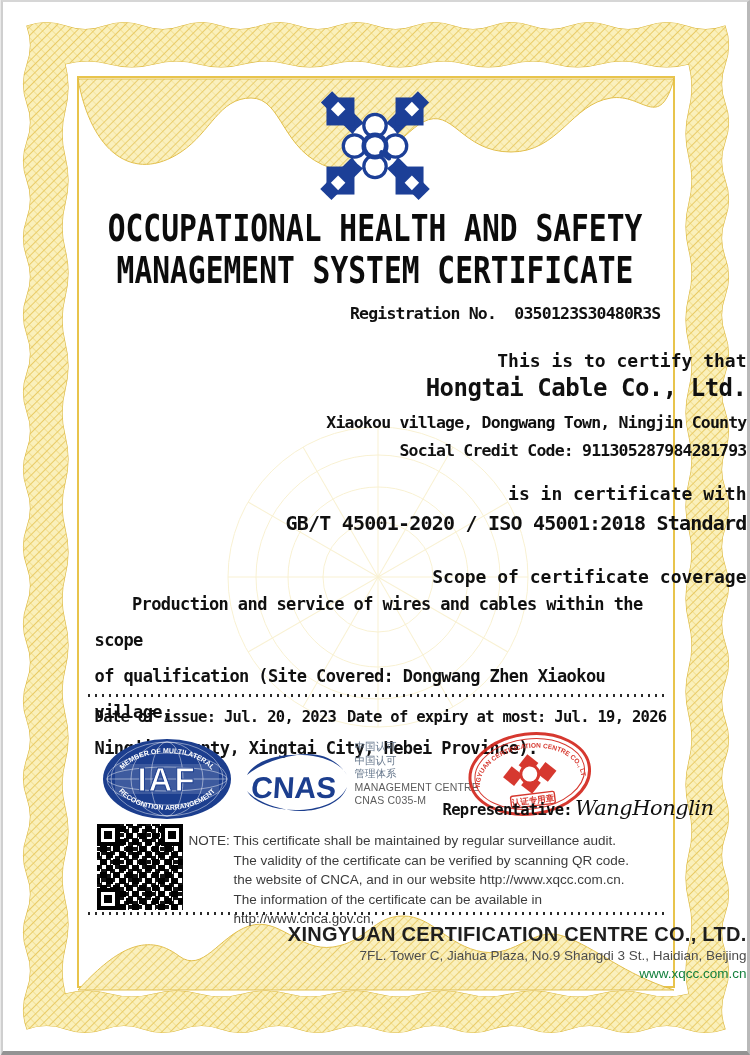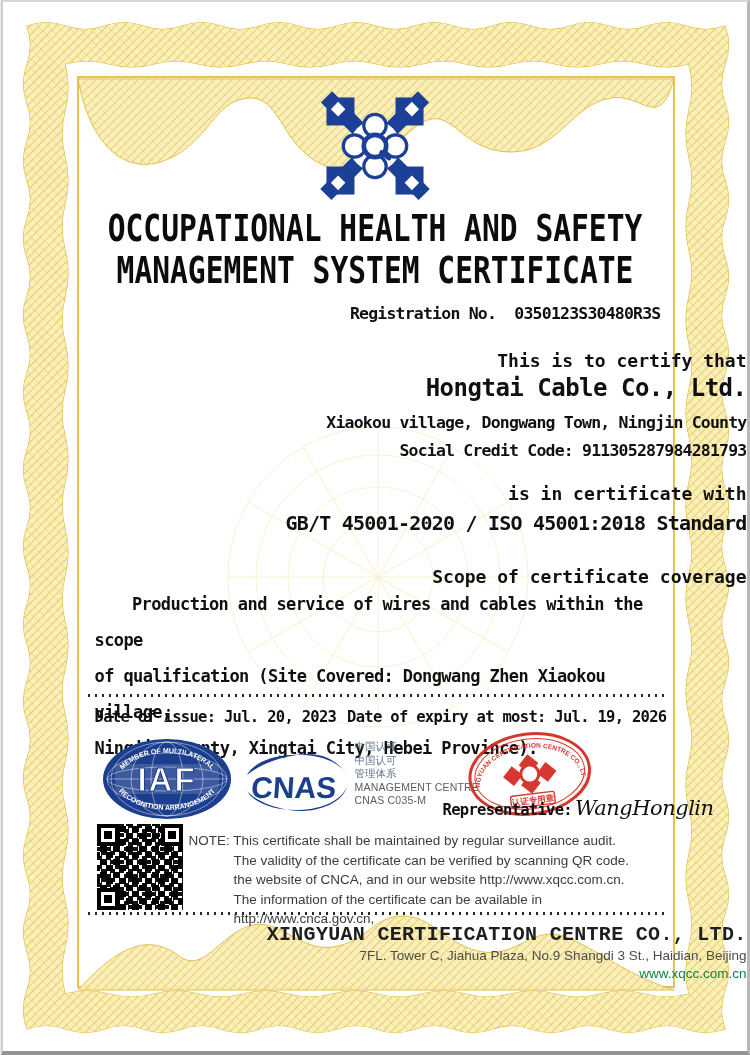--- a/index.html
+++ b/index.html
@@ -49,21 +49,21 @@
     font-size:21px;letter-spacing:-.5px;margin-left:3px;}
   .qr{position:absolute;left:94px;top:822px;width:86px;height:86px;background:
     repeating-conic-gradient(#000 0% 25%,transparent 25% 50%) 3px 2px / 13px 13px,
     repeating-conic-gradient(#111 0% 25%,#fff 25% 50%) 0 0 / 9px 9px;}
   .qr .f{position:absolute;width:22px;height:22px;background:#fff;border:4px solid #000;box-sizing:border-box;}
   .qr .f::after{content:"";position:absolute;inset:3px;background:#000;}
   .qr .tl{left:0;top:0;} .qr .tr{right:0;top:0;} .qr .bl{left:0;bottom:0;}
   .note{position:absolute;left:186px;top:829px;width:486px;text-align:left;
     font-family:"Liberation Sans",sans-serif;font-size:13.5px;line-height:19.5px;color:#3c3c3c;}
   .note div:not(:first-child){padding-left:45px;}
-  .footco{top:921px;font-family:Liberation Mono, monospace;font-size:20px;font-weight:bold;
+  .footco{top:921px;font-family:Liberation Sans, sans-serif;font-size:20px;font-weight:bold;
     letter-spacing:.3px;color:#1e1e1e;}
   .footaddr{top:946px;font-family:"Liberation Sans",sans-serif;font-size:13.5px;color:#4c4c4c;padding-left:32px;}
   .footweb{top:964px;font-family:"Liberation Sans",sans-serif;font-size:13.5px;color:#15803d;}
 </style>
 </head>
 <body>
 
 <div class="page">
 
   <svg class="frame" width="744" height="1049" viewBox="0 0 744 1049">

